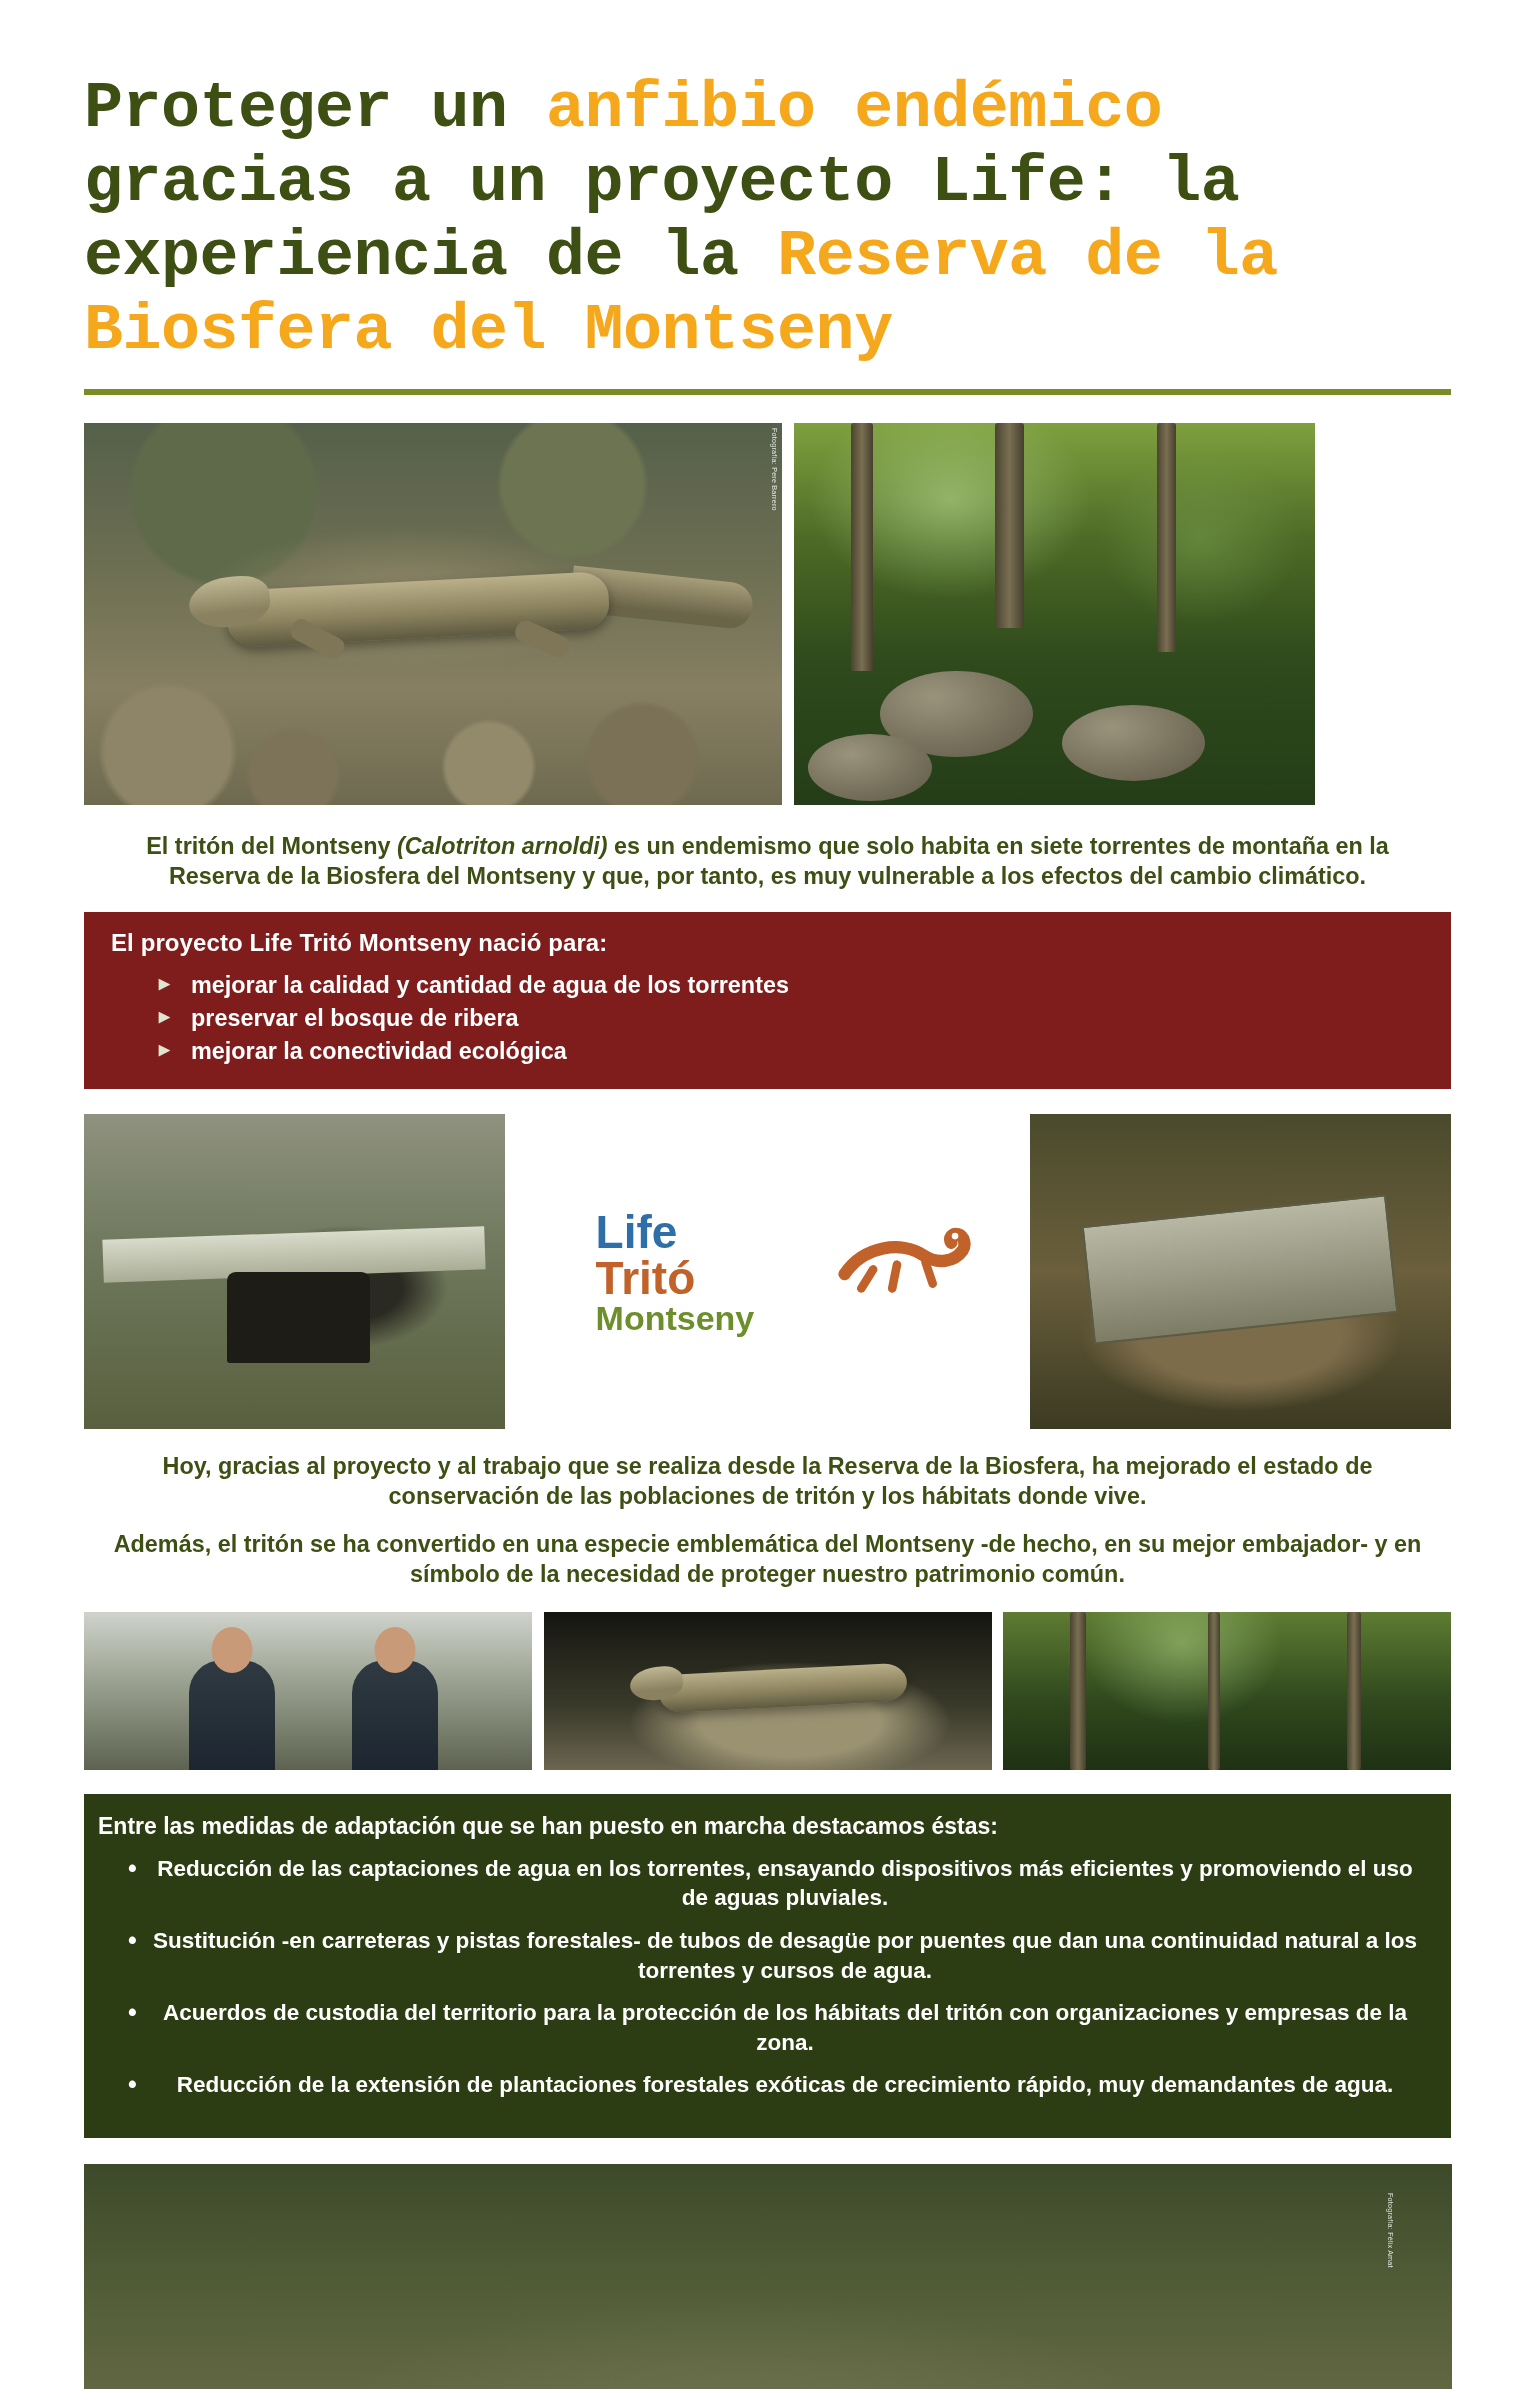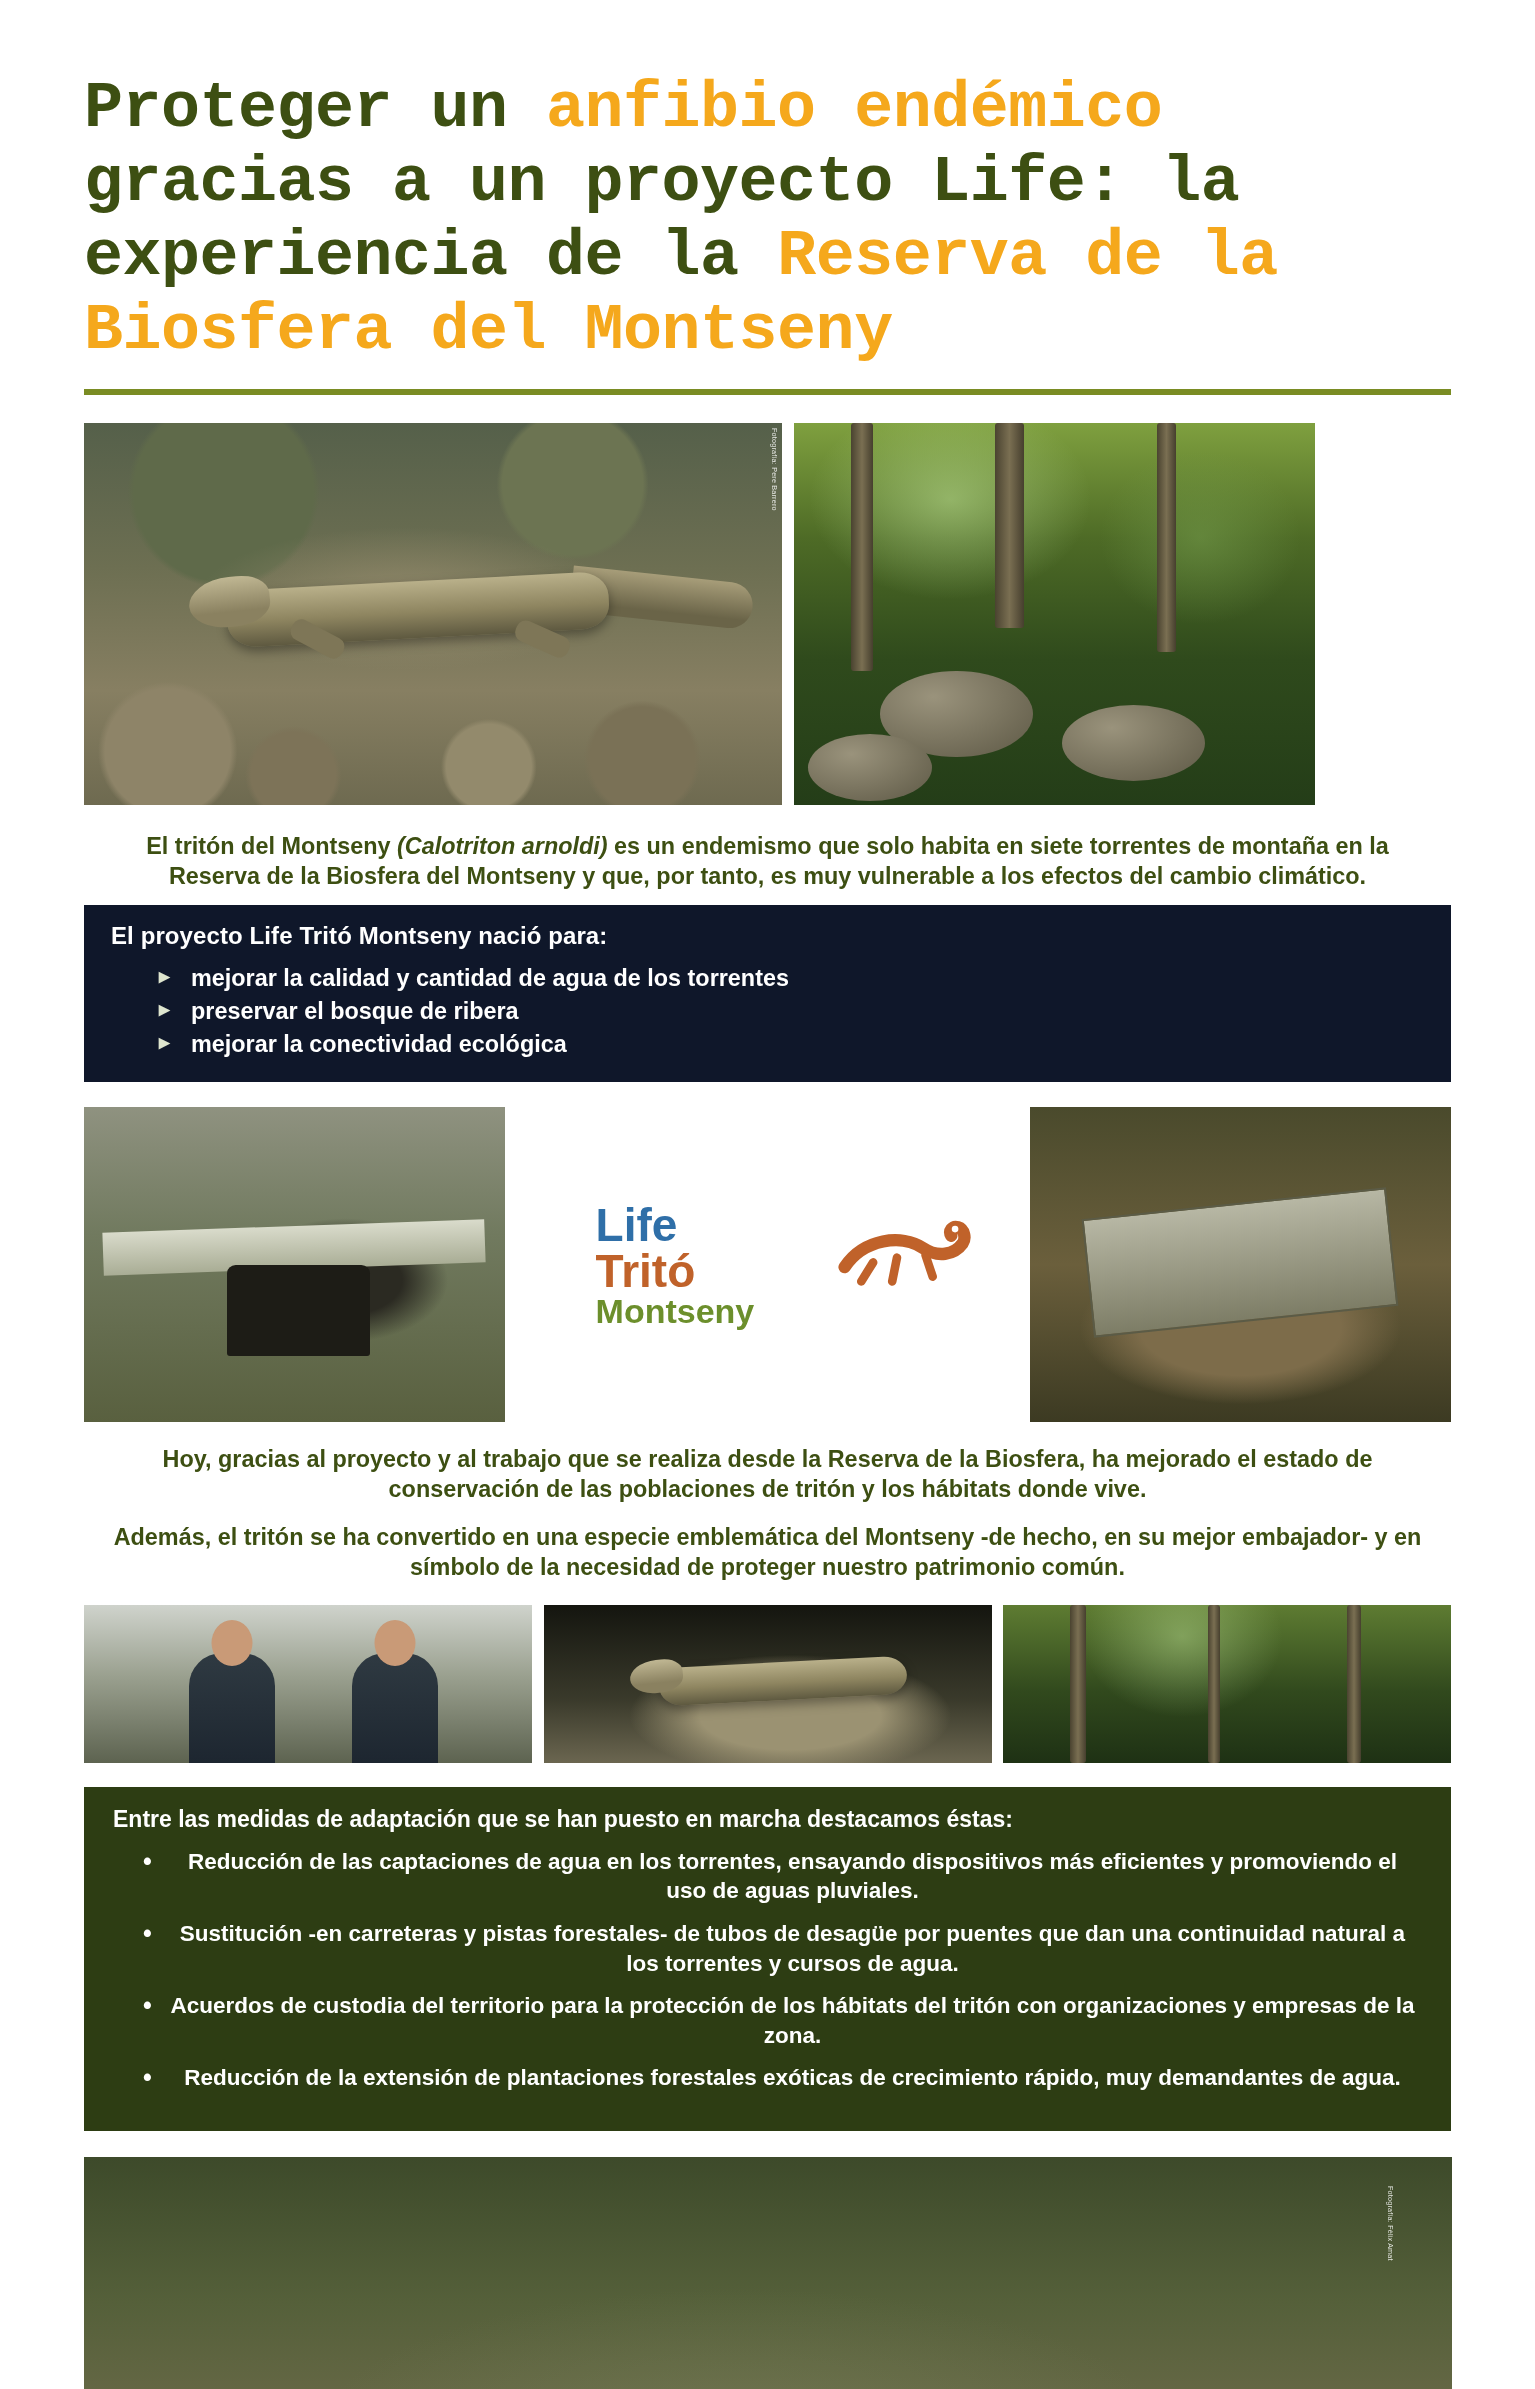--- a/index.html
+++ b/index.html
@@ -142,23 +142,23 @@
   }
   .p-intro {
     margin-top: 27px;
     width: 1300px;
     margin-left: auto; margin-right: auto;
   }
   .p-intro .it { font-style: italic; }
 
   
   .darkbox {
-    background: #0f172a;
+    background: #7f1d1d;
     color: #ffffff;
-    margin-top: 14px;
+    margin-top: 21px;
     padding: 17px 27px 21px 27px;
   }
   .darkbox h3 {
     font-size: 24px;
     font-weight: bold;
     margin-bottom: 11.5px;
     letter-spacing: 0.1px;
   }
   .goal-list { list-style: none; margin-left: 48px; }
   .goal-list li {
@@ -277,21 +277,21 @@
     background:
       radial-gradient(ellipse 143px 115px at 40% 20%, rgba(180,215,140,.5), rgba(0,0,0,0) 70%),
       linear-gradient(180deg,#5e7c32 0%, #31491d 55%, #1e3114 100%);
   }
 
   
   .measbox {
     background: #2d3d13;
     color: #ffffff;
     margin-top: 24px;
-    padding: 19px 33px 25px 29px;
+    padding: 19px 33px 25px 14px;
   }
   .measbox h3 {
     font-size: 23px;
     font-weight: bold;
     margin-bottom: 13.4px;
   }
   .meas-list { list-style: none; margin-left: 27px; }
   .meas-list li {
     font-size: 22.5px;
     font-weight: bold;

